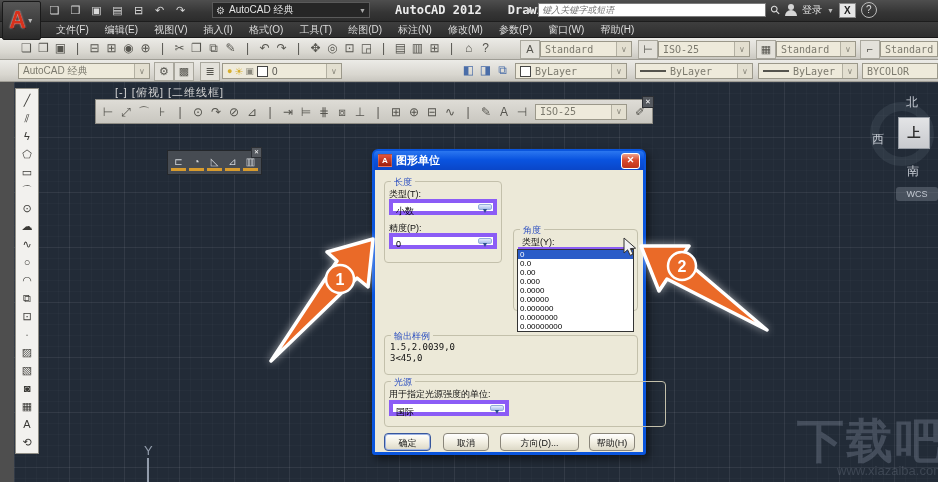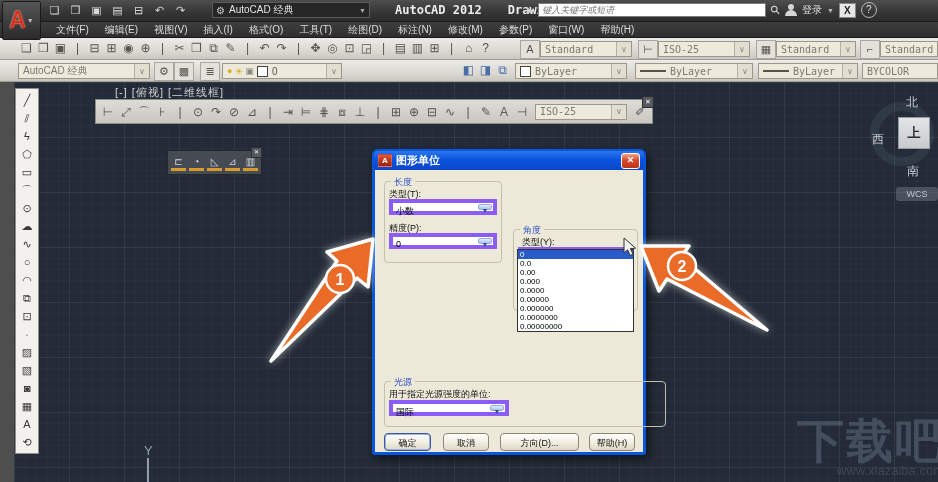--- a/index.html
+++ b/index.html
@@ -422,20 +422,25 @@
         <div>0.00</div>
         <div>0.000</div>
         <div>0.0000</div>
         <div>0.00000</div>
         <div>0.000000</div>
         <div>0.0000000</div>
         <div>0.00000000</div>
       </div>
 
 
+    <div class="grp" style="left:9px;top:183px;width:254px;height:40px;">
+      <span class="gt">输出样例</span>
+      <span class="dlabel mono" style="left:5px;top:6px;">1.5,2.0039,0</span>
+      <span class="dlabel mono" style="left:5px;top:17px;">3&lt;45,0</span>
+    </div>
 
     <div class="grp" style="left:9px;top:229px;width:282px;height:46px;">
       <span class="gt">光源</span>
       <span class="dlabel" style="left:4px;top:6px;">用于指定光源强度的单位:</span>
       <div class="xcombo" style="left:4px;top:18px;width:120px;">
         <span class="val">国际</span>
         <span class="btn">▼</span>
       </div>
     </div>
 

